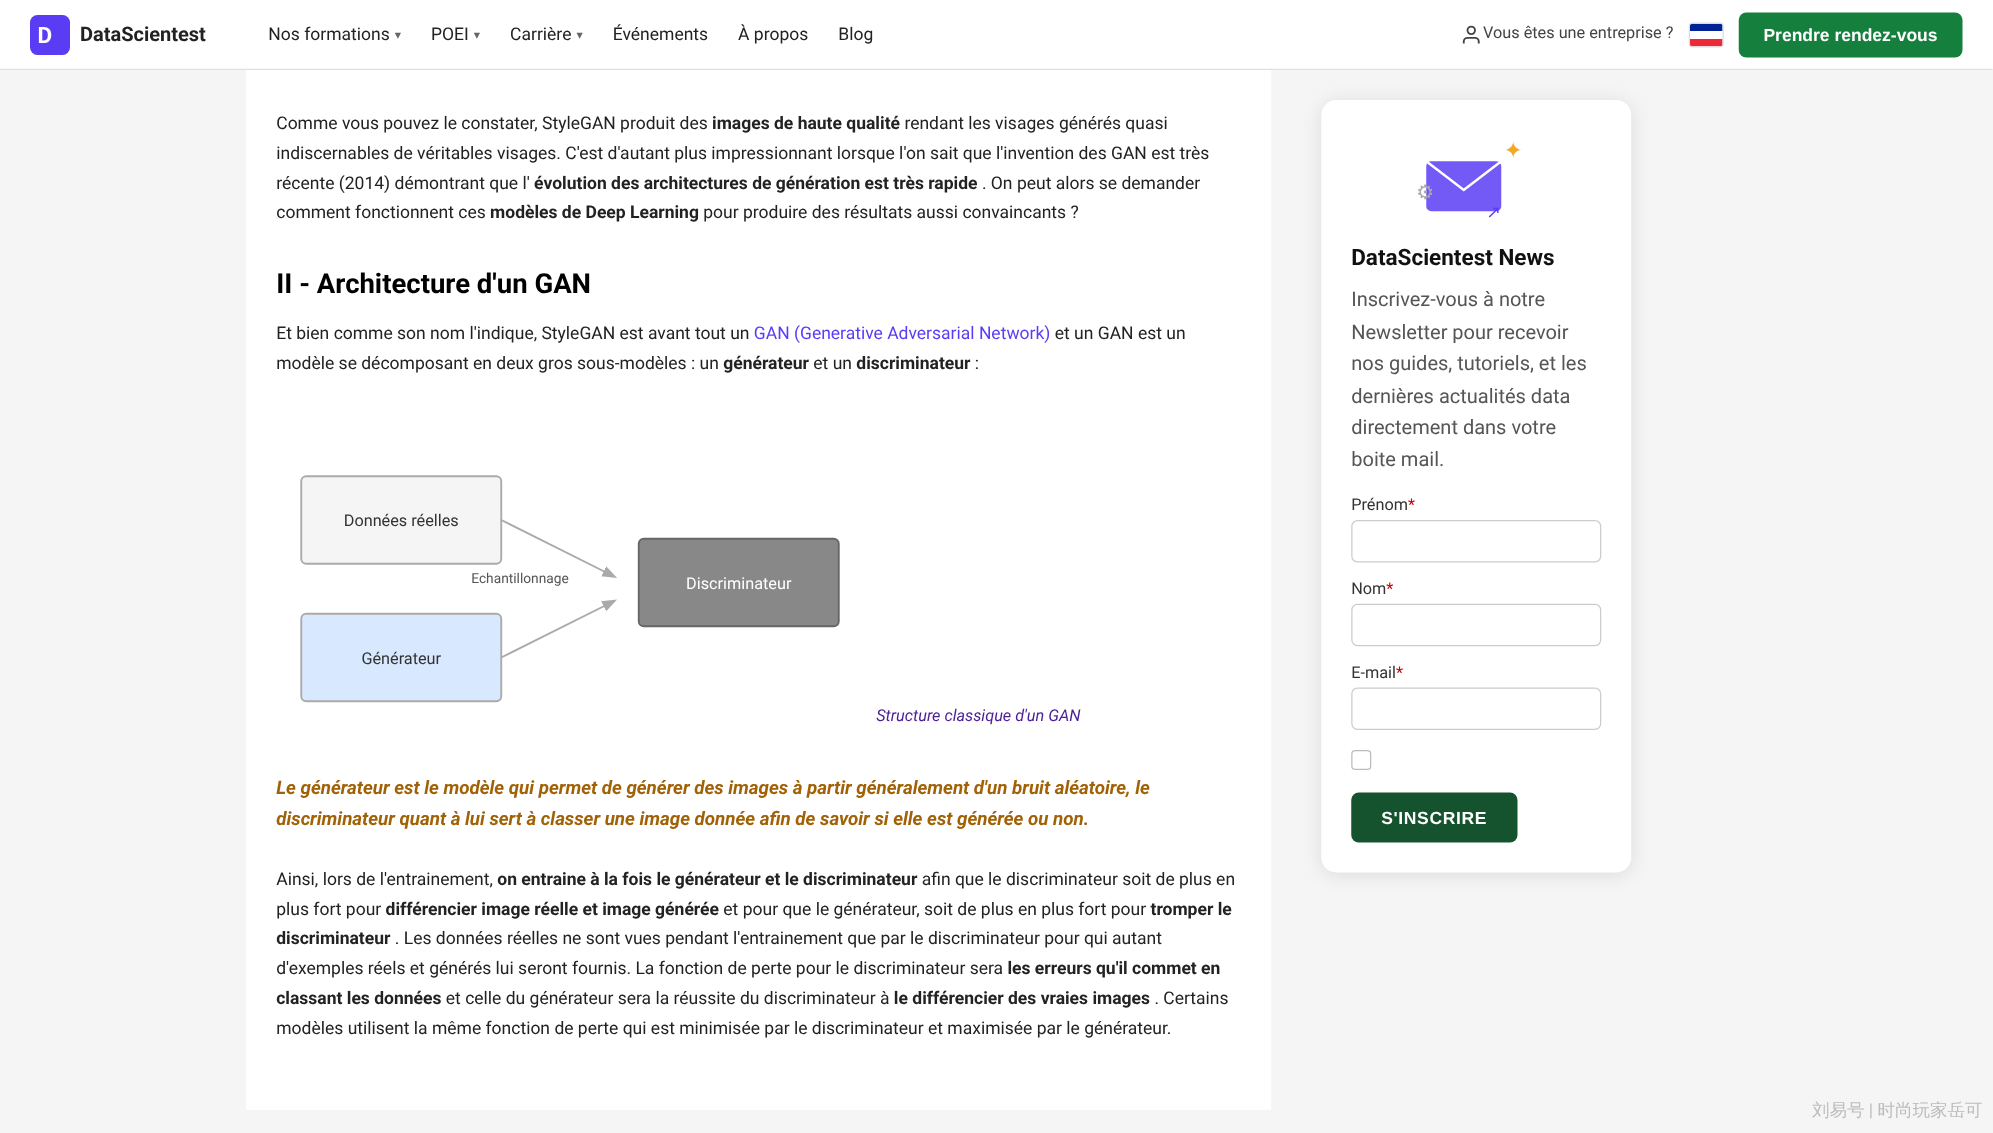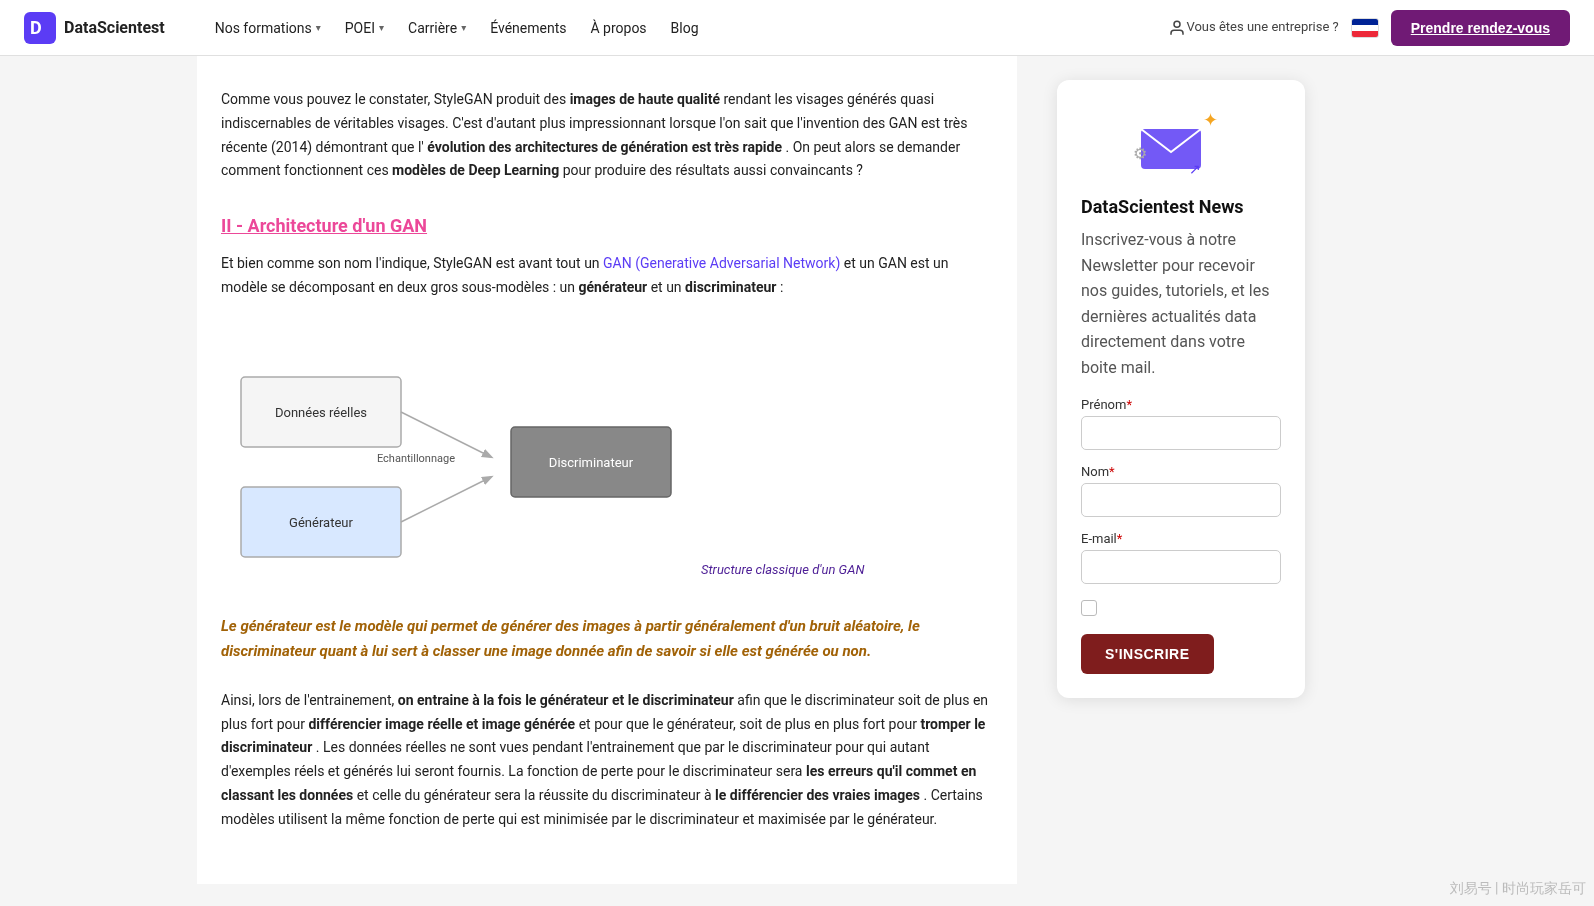--- a/index.html
+++ b/index.html
@@ -19,33 +19,33 @@
     .navbar-link {
       padding: 6px 10px; font-size: 14px; color: #222; cursor: pointer;
       display: flex; align-items: center; gap: 4px; border-radius: 4px;
       white-space: nowrap;
     }
     .chevron-icon { font-size: 10px; color: #666; }
     .navbar-right { display: flex; align-items: center; gap: 12px; margin-left: auto; }
     .navbar-enterprise { display: flex; align-items: flex-start; gap: 0; font-size: 13px; color: #444; cursor: pointer; }
     .flag-icon { width: 28px; height: 20px; border-radius: 3px; background: linear-gradient(to bottom, #002395 33%, #fff 33%, #fff 66%, #ED2939 66%); border: 1px solid #ddd; }
     .cta-btn {
-      background: #701a75; color: #fff; border: none; border-radius: 6px;
-      padding: 10px 20px; font-size: 14px; font-weight: 600; cursor: pointer; white-space: nowrap; text-decoration: underline;
+      background: #15803d; color: #fff; border: none; border-radius: 6px;
+      padding: 10px 20px; font-size: 14px; font-weight: 600; cursor: pointer; white-space: nowrap;
     }
     .main-content { max-width: 820px; width: 100%; padding: 32px 24px; background: #fff; }
     .sidebar { width: 280px; min-width: 260px; padding: 24px 16px; }
 
     .content-area { display: flex; gap: 24px; max-width: 1200px; margin: 0 auto; width: 100%; }
 
     
     .article-text { font-size: 14px; line-height: 1.7; color: #222; margin-bottom: 20px; }
     .article-bold { font-weight: 700; }
     .article-link { color: #5b3cf5; text-decoration: none; }
-    .section-heading { font-size: 18px; font-weight: 700; color: #ec4899; margin: 32px 0 16px; text-decoration: underline; }
+    .section-heading { font-size: 22px; font-weight: 700; color: #000000; margin: 32px 0 16px; }
 
     
     .diagram-container { display: flex; flex-direction: row; align-items: flex-end; margin: 37px 0; }
     .diagram-svg { width: 480px; height: 240px; }
     .diagram-caption { font-size: 13px; color: #4c1d95; font-style: italic; margin-top: 8px; }
 
     
     .article-blockquote {
       font-style: italic; font-weight: 700; font-size: 15px;
       line-height: 1.7; color: #a16207; margin: 24px 0;
@@ -60,21 +60,21 @@
     .form-required { color: #c00; }
     .form-input {
       width: 100%; border: 1px solid #ccc; border-radius: 5px;
       padding: 8px 10px; font-size: 14px; color: #222; outline: none;
       margin-bottom: 14px; background: #fff;
     }
     .checkbox-row { display: flex; align-items: flex-start; gap: 8px; margin-bottom: 18px; }
     .checkbox-box { width: 16px; height: 16px; border: 1px solid #bbb; border-radius: 3px; flex-shrink: 0; margin-top: 2px; background: #fff; }
     .checkbox-label { font-size: 12px; color: #555; line-height: 1.5; }
     .submit-btn {
-      background: #7f1d1d; color: #fff; border: none; border-radius: 6px;
+      background: #14532d; color: #fff; border: none; border-radius: 6px;
       padding: 12px 24px; font-size: 14px; font-weight: 700; cursor: pointer; letter-spacing: 0.5px;
     }
 
     
     .watermark { position: fixed; bottom: 8px; right: 8px; font-size: 14px; color: #bbb; }
   </style>
 </head>
 <body>
 
 <nav class="navbar">

